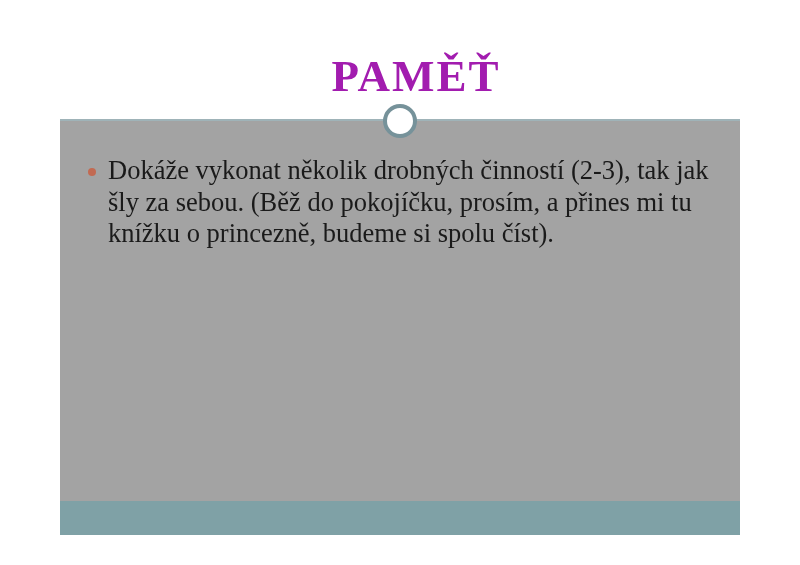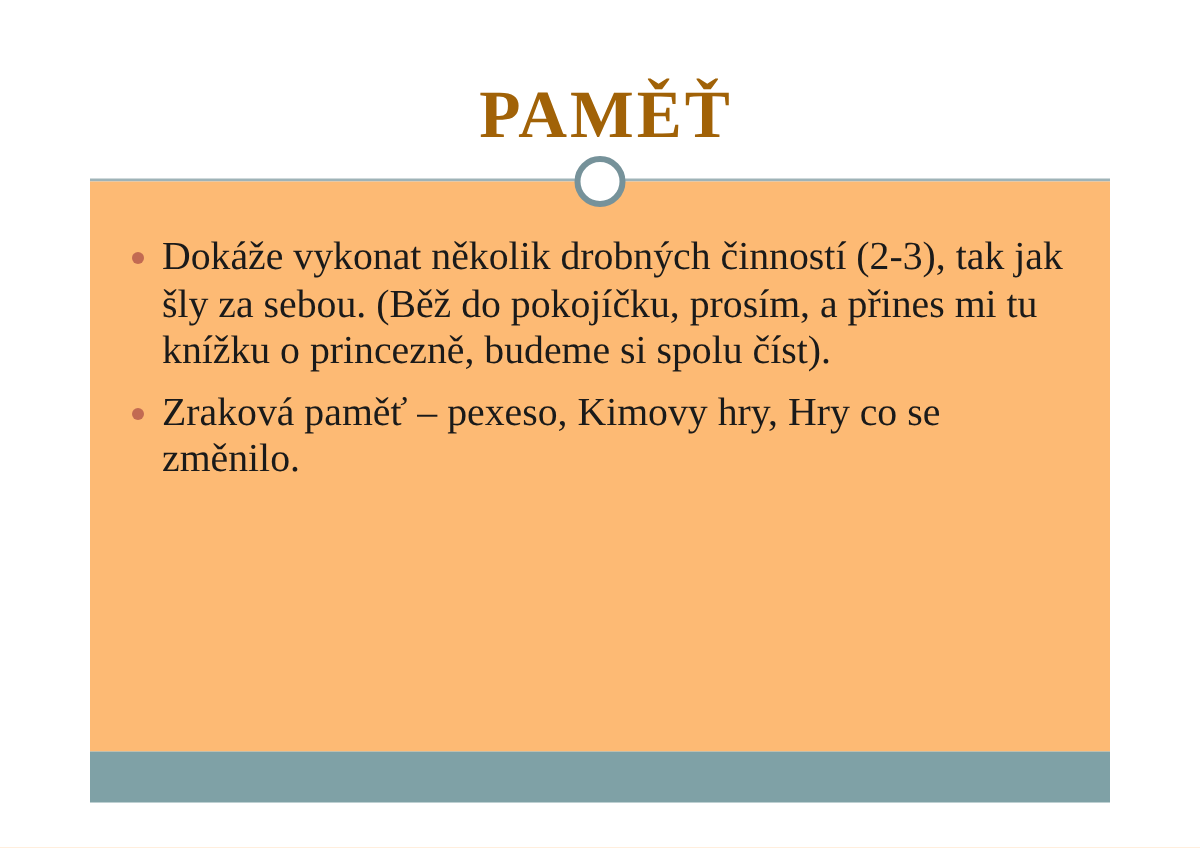--- a/index.html
+++ b/index.html
@@ -26,29 +26,29 @@
     left: 0;
     top: 0;
     width: 100%;
     height: 91px;
     background: #ffffff;
     border-bottom: 2px solid #9fb3b8;
     box-sizing: border-box;
   }
   .title-text {
     position: absolute;
-    left: 4px;
+    left: 16px;
     top: 20px;
     width: 100%;
     text-align: center;
     font-family: "Liberation Serif", serif;
     font-weight: bold;
     font-size: 45px;
     letter-spacing: 2px;
-    color: #a16207;
+    color: #a21caf;
   }
   .ring {
     position: absolute;
     left: 50%;
     top: 91px;
     width: 34px;
     height: 34px;
     margin-left: -17px;
     margin-top: -17px;
     border: 4px solid #76929a;
@@ -56,21 +56,21 @@
     background: #ffffff;
     box-sizing: border-box;
     z-index: 5;
   }
   .body-band {
     position: absolute;
     left: 0;
     top: 91px;
     width: 100%;
     height: 380px;
-    background: #fdba74;
+    background: #a3a3a3;
   }
   .content {
     position: absolute;
     left: 22px;
     top: 34px;
     right: 18px;
   }
   .bullet-item {
     position: relative;
     padding-left: 26px;
@@ -106,19 +106,18 @@
 
   <div class="title-band">
     <div class="title-text">PAMĚŤ</div>
   </div>
 
   <div class="ring"></div>
 
   <div class="body-band">
     <div class="content">
       <div class="bullet-item">Dokáže vykonat několik drobných činností (2-3), tak jak šly za sebou. (Běž do pokojíčku, prosím, a přines mi tu knížku o princezně, budeme si spolu číst).</div>
-      <div class="bullet-item">Zraková paměť – pexeso, Kimovy hry, Hry co se změnilo.</div>
     </div>
   </div>
 
   <div class="footer-band"></div>
 
 </div>
 
 </body></html>

